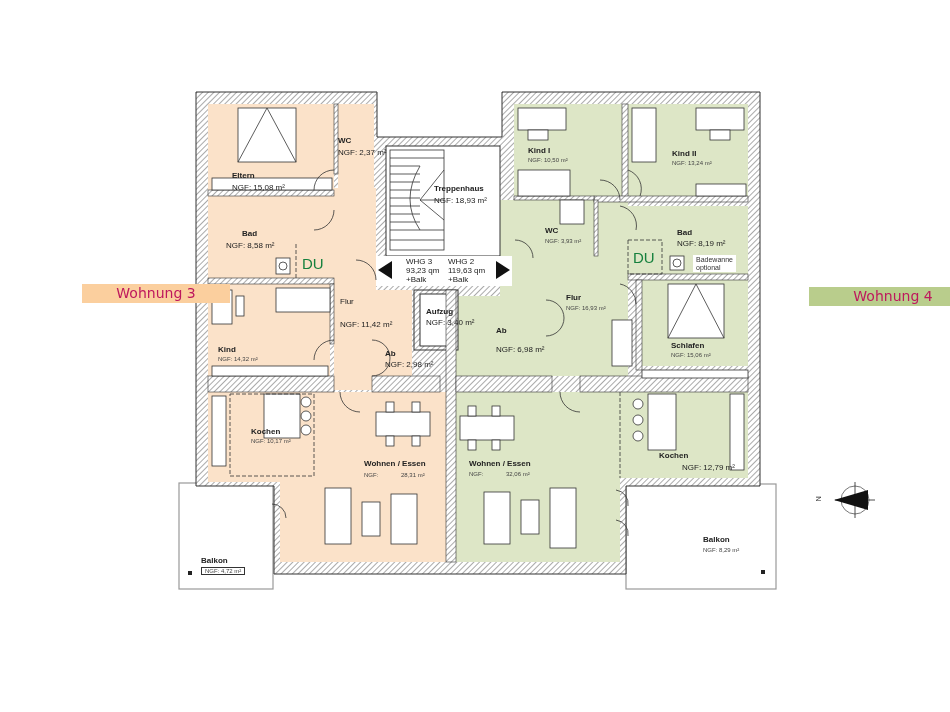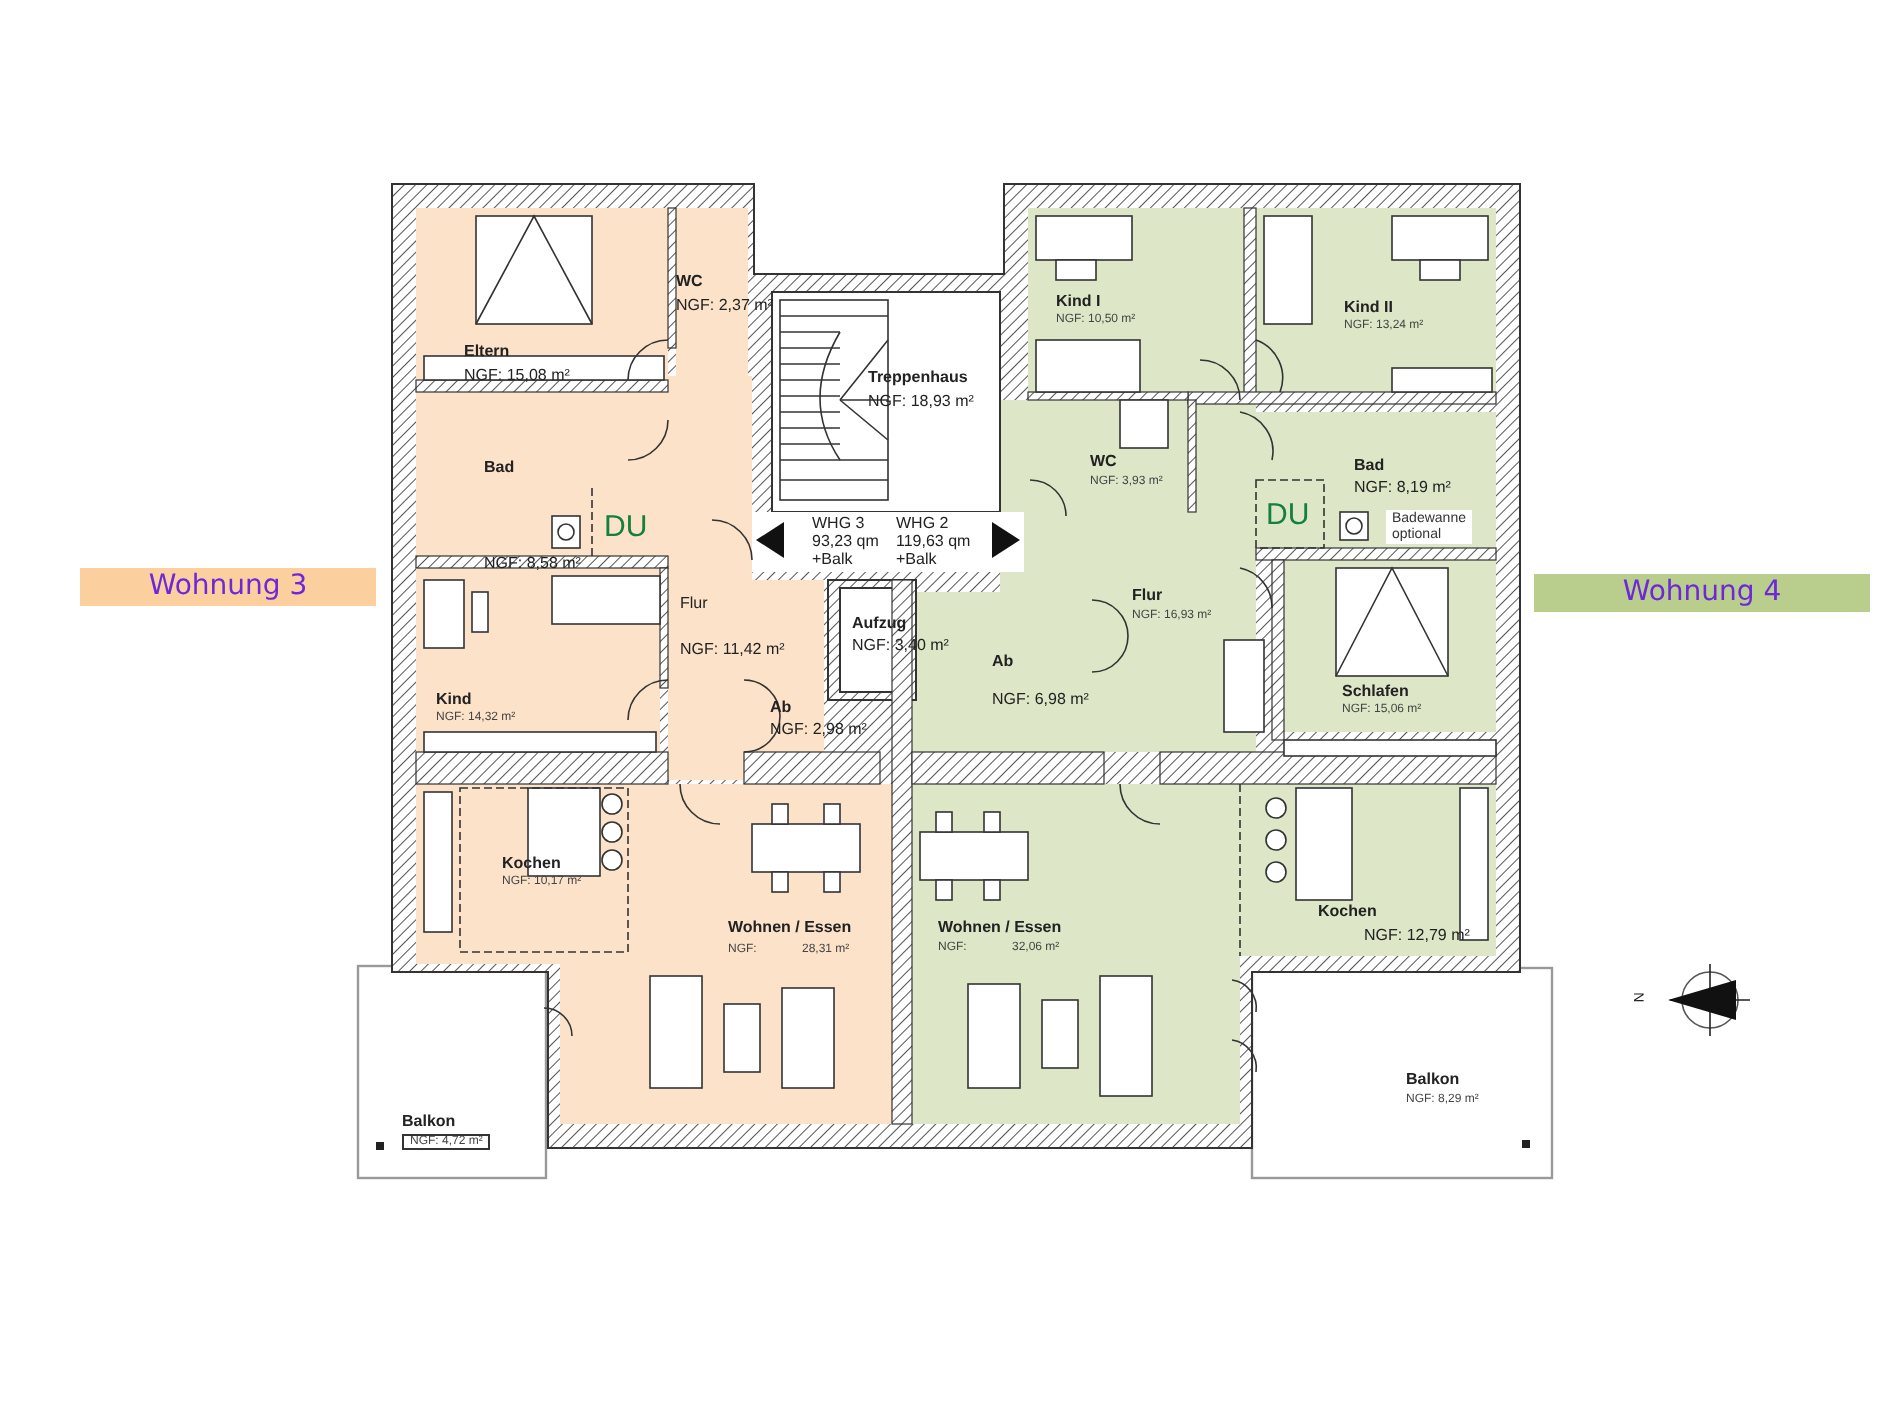--- a/index.html
+++ b/index.html
@@ -3,21 +3,21 @@
 <meta charset="utf-8">
 <style>
   html, body { margin:0; padding:0; background:#ffffff; }
   body { width:950px; height:712px; position:relative; overflow:hidden; font-family:"Liberation Sans", sans-serif; }
   #plan { position:absolute; left:0; top:0; width:950px; height:712px; }
   .lbl { position:absolute; font-family:"Liberation Sans", sans-serif; color:#222; white-space:nowrap; line-height:1.05; }
   .rn { font-size:8px; font-weight:bold; }
   .ra { font-size:8px; }
   .ra.sm { font-size:6px; color:#444; }
   .du { font-size:15px; color:#15803d; }
-  .unit-tag { position:absolute; font-family:"DejaVu Sans", sans-serif; font-size:14px; color:#6d28d9; text-align:center; line-height:19px; height:19px; }
+  .unit-tag { position:absolute; font-family:"DejaVu Sans", sans-serif; font-size:14px; color:#be185d; text-align:center; line-height:19px; height:19px;margin-left:42px; }
   .boxed { border:1px solid #333; padding:0 3px; font-size:6px; color:#444; background:#fff; }
   .note { font-size:7px; background:#fff; padding:1px 3px; line-height:1.1; color:#333; }
   .whg { font-size:8px; color:#222; line-height:1.1; }
 </style>
 </head>
 <body>
 
 <svg id="plan" viewBox="0 0 950 712" xmlns="http://www.w3.org/2000/svg">
   <defs>
     <pattern id="hatch" patternUnits="userSpaceOnUse" width="4" height="4" patternTransform="rotate(45)">
@@ -217,21 +217,21 @@
 <div class="unit-tag" style="left:40px; top:284px; width:148px; background:#fbcf9e;">Wohnung 3</div>
 <div class="unit-tag" style="left:767px; top:287px; width:168px; background:#b9cd8c;">Wohnung 4</div>
 
 <div class="lbl rn" style="left:232px; top:172px;">Eltern</div>
 <div class="lbl ra" style="left:232px; top:184px;">NGF: 15,08 m²</div>
 
 <div class="lbl rn" style="left:338px; top:137px;">WC</div>
 <div class="lbl ra" style="left:338px; top:149px;">NGF: 2,37 m²</div>
 
 <div class="lbl rn" style="left:242px; top:230px;">Bad</div>
-<div class="lbl ra" style="left:242px; top:242px;margin-top:36px;">NGF: 8,58 m²</div>
+<div class="lbl ra" style="left:226px; top:242px;">NGF: 8,58 m²</div>
 <div class="lbl du" style="left:302px; top:256px;">DU</div>
 
 <div class="lbl rn" style="left:218px; top:346px;">Kind</div>
 <div class="lbl ra sm" style="left:218px; top:356px;">NGF: 14,32 m²</div>
 
 <div class="lbl rn" style="left:340px; top:298px; font-weight:normal;">Flur</div>
 <div class="lbl ra" style="left:340px; top:321px;">NGF: 11,42 m²</div>
 
 <div class="lbl rn" style="left:385px; top:350px;">Ab</div>
 <div class="lbl ra" style="left:385px; top:361px;">NGF: 2,98 m²</div>

